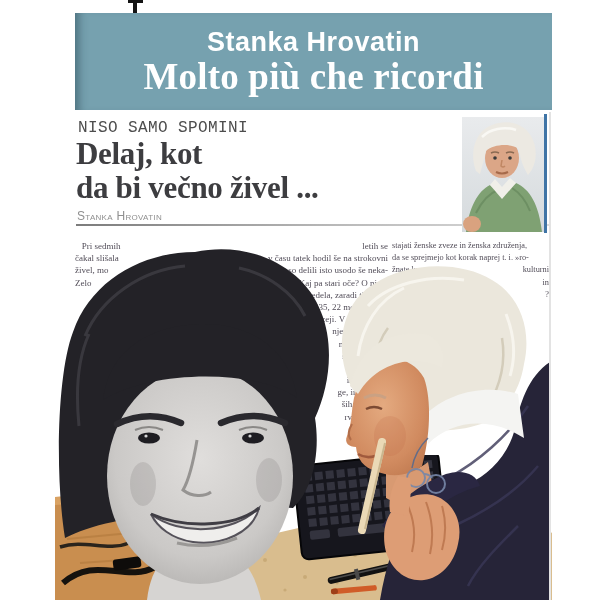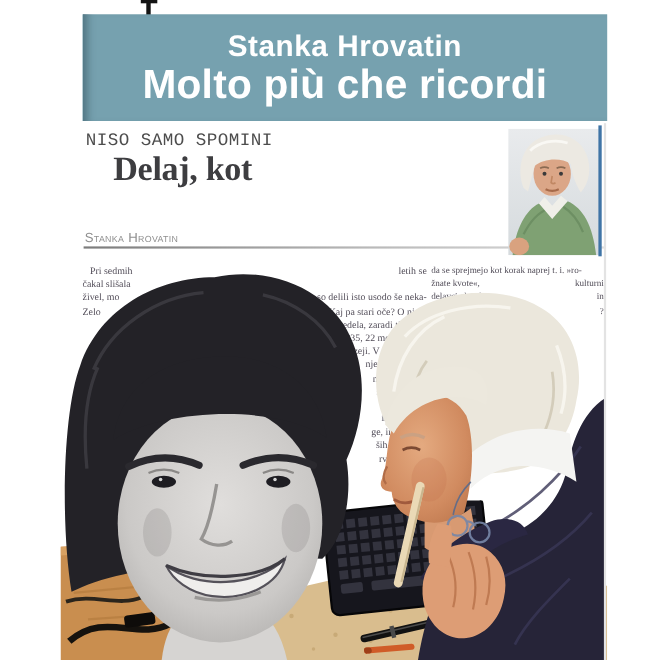--- a/index.html
+++ b/index.html
@@ -11,27 +11,27 @@
   #cropmark{left:128px;top:0;width:15px;height:14px;}
   #cropmark .bar{position:absolute;left:0;top:0;width:15px;height:3px;background:#141414;}
   #cropmark .stem{position:absolute;left:5px;top:0;width:4px;height:14px;background:#141414;}
 
   
   #banner{left:75px;top:13px;width:477px;height:97px;background:#76a1af;
           color:#ffffff;font-family:"Liberation Sans",sans-serif;text-align:center;
           display:flex;flex-direction:column;justify-content:center;
           box-shadow:inset 10px 0 8px -6px rgba(45,75,88,.55);}
   #banner .author{font-size:27px;font-weight:bold;line-height:30px;letter-spacing:.5px;}
-  #banner .title{font-size:37px;font-weight:bold;line-height:40px;letter-spacing:.2px;}
+  #banner .title{font-size:37px;font-weight:bold;line-height:40px;letter-spacing:.2px;font-family:Liberation Serif, serif;}
 
   
   #kicker{left:78px;top:119px;font-family:Liberation Mono, monospace;
           font-size:16px;color:#4d4d4d;letter-spacing:.4px;}
   #headline{left:76px;top:137px;font-size:31px;font-weight:bold;color:#3d3d40;
-            line-height:33.5px;letter-spacing:-.3px;margin-left:27px;}
+            line-height:33.5px;letter-spacing:-.3px;}
   #byline{left:77px;top:209px;font-family:"Liberation Sans",sans-serif;
           font-variant:small-caps;font-size:12px;color:#8f8f8f;letter-spacing:.3px;}
   #byline-rule{left:76px;top:224px;width:473px;height:2px;
                background:linear-gradient(to right,#7c7c7c,#b9b9b9 55%,#dcdcdc);}
 
   
   .bodycol{position:absolute;color:#47424e;opacity:.94;overflow:hidden;}
   #col1{left:75px;top:240px;width:313px;height:222px;font-size:9px;}
   #col2{left:392px;top:240px;width:157px;height:234px;font-size:8.3px;}
   .bline{display:flex;justify-content:space-between;height:12.2px;line-height:12.2px;
@@ -57,45 +57,47 @@
 </div>
 
 <div class="abs" id="banner">
   <div class="author">Stanka Hrovatin</div>
   <div class="title">Molto più che ricordi</div>
 </div>
 
 <div class="abs" id="kicker">NISO SAMO SPOMINI</div>
 <div class="abs" id="headline">
   <div>Delaj, kot</div>
+  <div>da bi večno živel ...</div>
 </div>
 <div class="abs" id="byline">Stanka Hrovatin</div>
 <div class="abs" id="byline-rule"></div>
 
 <div class="bodycol" id="col1">
     <div class="bline"><span>&nbsp;&nbsp;&nbsp;Pri sedmih</span><span>letih se</span></div>
-    <div class="bline"><span>čakal slišala</span></div>
+    <div class="bline"><span>čakal slišala</span><span>v času tatek hodil še na strokovni</span></div>
     <div class="bline"><span>živel, mo</span><span>so delili isto usodo še neka-</span></div>
     <div class="bline"><span>Zelo</span><span>Kaj pa stari oče? O njem</span></div>
     <div class="bline sr"><span>lo vedela, zaradi tifusa je</span></div>
     <div class="bline sr"><span>leta 1935, 22 mesecev ne-</span></div>
     <div class="bline sr"><span>ezeji. V popolni za-</span></div>
     <div class="bline sr"><span>njena nad njim.</span></div>
     <div class="bline sr"><span>noč. Še danes</span></div>
     <div class="bline sr"><span>solze polzijo</span></div>
     <div class="bline sr"><span>licu.</span></div>
     <div class="bline sr"><span>iste pravice</span></div>
     <div class="bline sr"><span>ge, in sicer po</span></div>
     <div class="bline sr"><span>ših, ki delajo</span></div>
     <div class="bline sr"><span>rvili, ampak</span></div>
     <div class="bline sr"><span>nerešena</span></div>
     <div class="bline sr"><span>se je treba</span></div>
     <div class="bline sr"><span>in</span></div>
   </div>
 <div class="bodycol" id="col2">
+    <div class="bline sl"><span>stajati ženske zveze in ženska združenja,</span></div>
     <div class="bline sl"><span>da se sprejmejo kot korak naprej t. i. »ro-</span></div>
     <div class="bline"><span>žnate kvote«,</span><span>kulturni</span></div>
     <div class="bline"><span>delavci obsod</span><span>in</span></div>
     <div class="bline"><span>tem odh</span><span>?</span></div>
     <div class="bline sl"><span>Kaj pa</span></div>
     <div class="bline sl"><span>so pote</span></div>
     <div class="bline sl"><span>predlag</span></div>
     <div class="bline sl"><span>se zavzu</span></div>
     <div class="bline sl"><span>&nbsp;&nbsp;&nbsp;Mi</span></div>
     <div class="bline sl"><span>potrebno</span></div>

